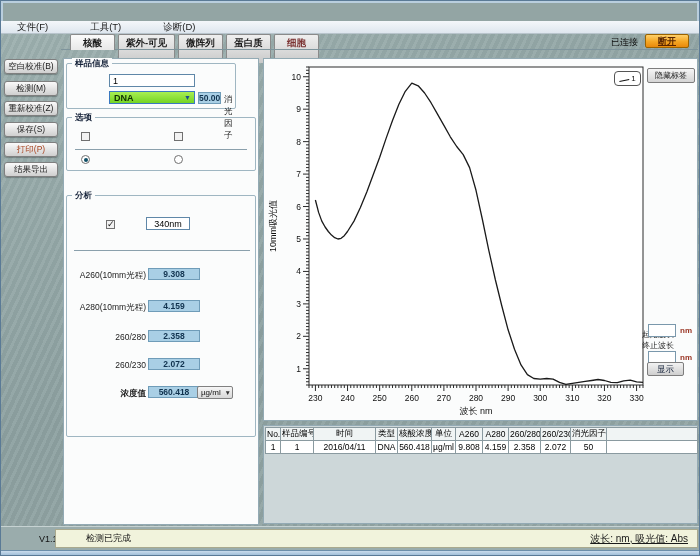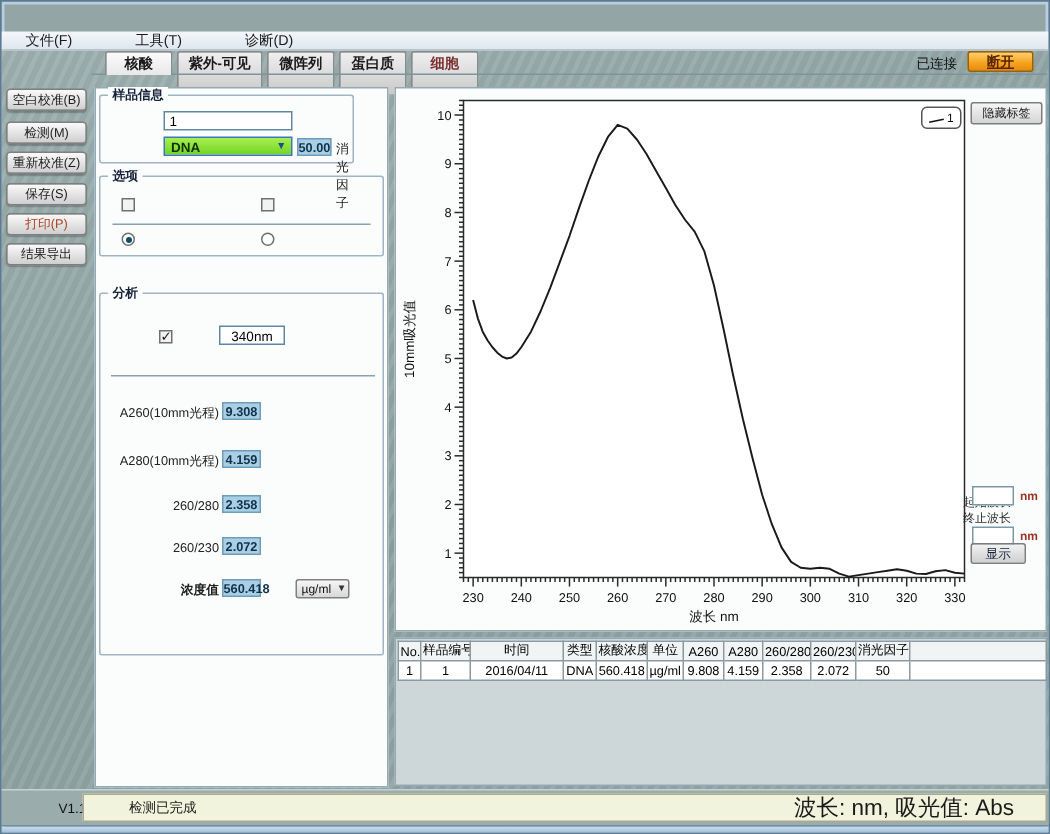--- a/index.html
+++ b/index.html
@@ -81,21 +81,21 @@
   .group-label {
     position:absolute; top:-6px; left:5px; background:#fbfcfc; padding:0 3px;
     font-size:8.5px; color:#16233a; font-weight:bold;
   }
 
   .text-input {
     position:absolute; background:#fff; border:1px solid #5f87a8;
     font-size:9px; color:#000; padding:1px 3px; line-height:11px;
   }
   .value-box {
-    position:absolute; width:26px; height:12px; background:#a9cfe5; border:1px solid #6f9cb8;
+    position:absolute; width:52px; height:12px; background:#a9cfe5; border:1px solid #6f9cb8;
     font-size:8.5px; color:#10324e; text-align:center; line-height:11px; font-weight:bold;
   }
   .field-label { position:absolute; font-size:8.5px; color:#222; }
 
   .dna-select {
     position:absolute; left:42px; top:31px; width:86px; height:13px;
     background:linear-gradient(#a8ef52,#74d424); border:1px solid #3a78c0;
     font-size:9px; font-weight:bold; color:#103000; line-height:12px; padding-left:4px; cursor:pointer;
   }
   .dna-select .arrow { position:absolute; right:1px; top:0; width:11px; height:11px; font-size:7px;
@@ -150,21 +150,21 @@
   .statusbar {
     position:absolute; left:0; top:525px; width:700px; height:24px;
     background:#9aacac; border-top:1px solid #c6d2d2; display:flex; align-items:stretch;
   }
   .status-version { width:54px; font-size:9px; color:#111; display:flex; align-items:center; justify-content:center;padding-left:48px; }
   .status-msg-area {
     flex:1; background:#f1f3dc; border:1px solid #a9a98e; margin:2px 3px 2px 0;
     display:flex; align-items:center; font-size:9px; color:#1a1a1a;
   }
   .status-msg { margin-left:30px; }
-  .status-right { margin-left:auto; margin-right:21px; font-size:15px; color:#1a1a1a; }
+  .status-right { margin-left:auto; margin-right:9px; font-size:10px; color:#1a1a1a;text-decoration:underline; }
 
   .bottom-edge {
     position:absolute; left:0; top:549px; width:700px; height:7px;
     background:linear-gradient(#cadcec,#8fb2d0);
     border-top:1px solid #6d8faa;
   }
 </style>
 </head>
 <body>
 

